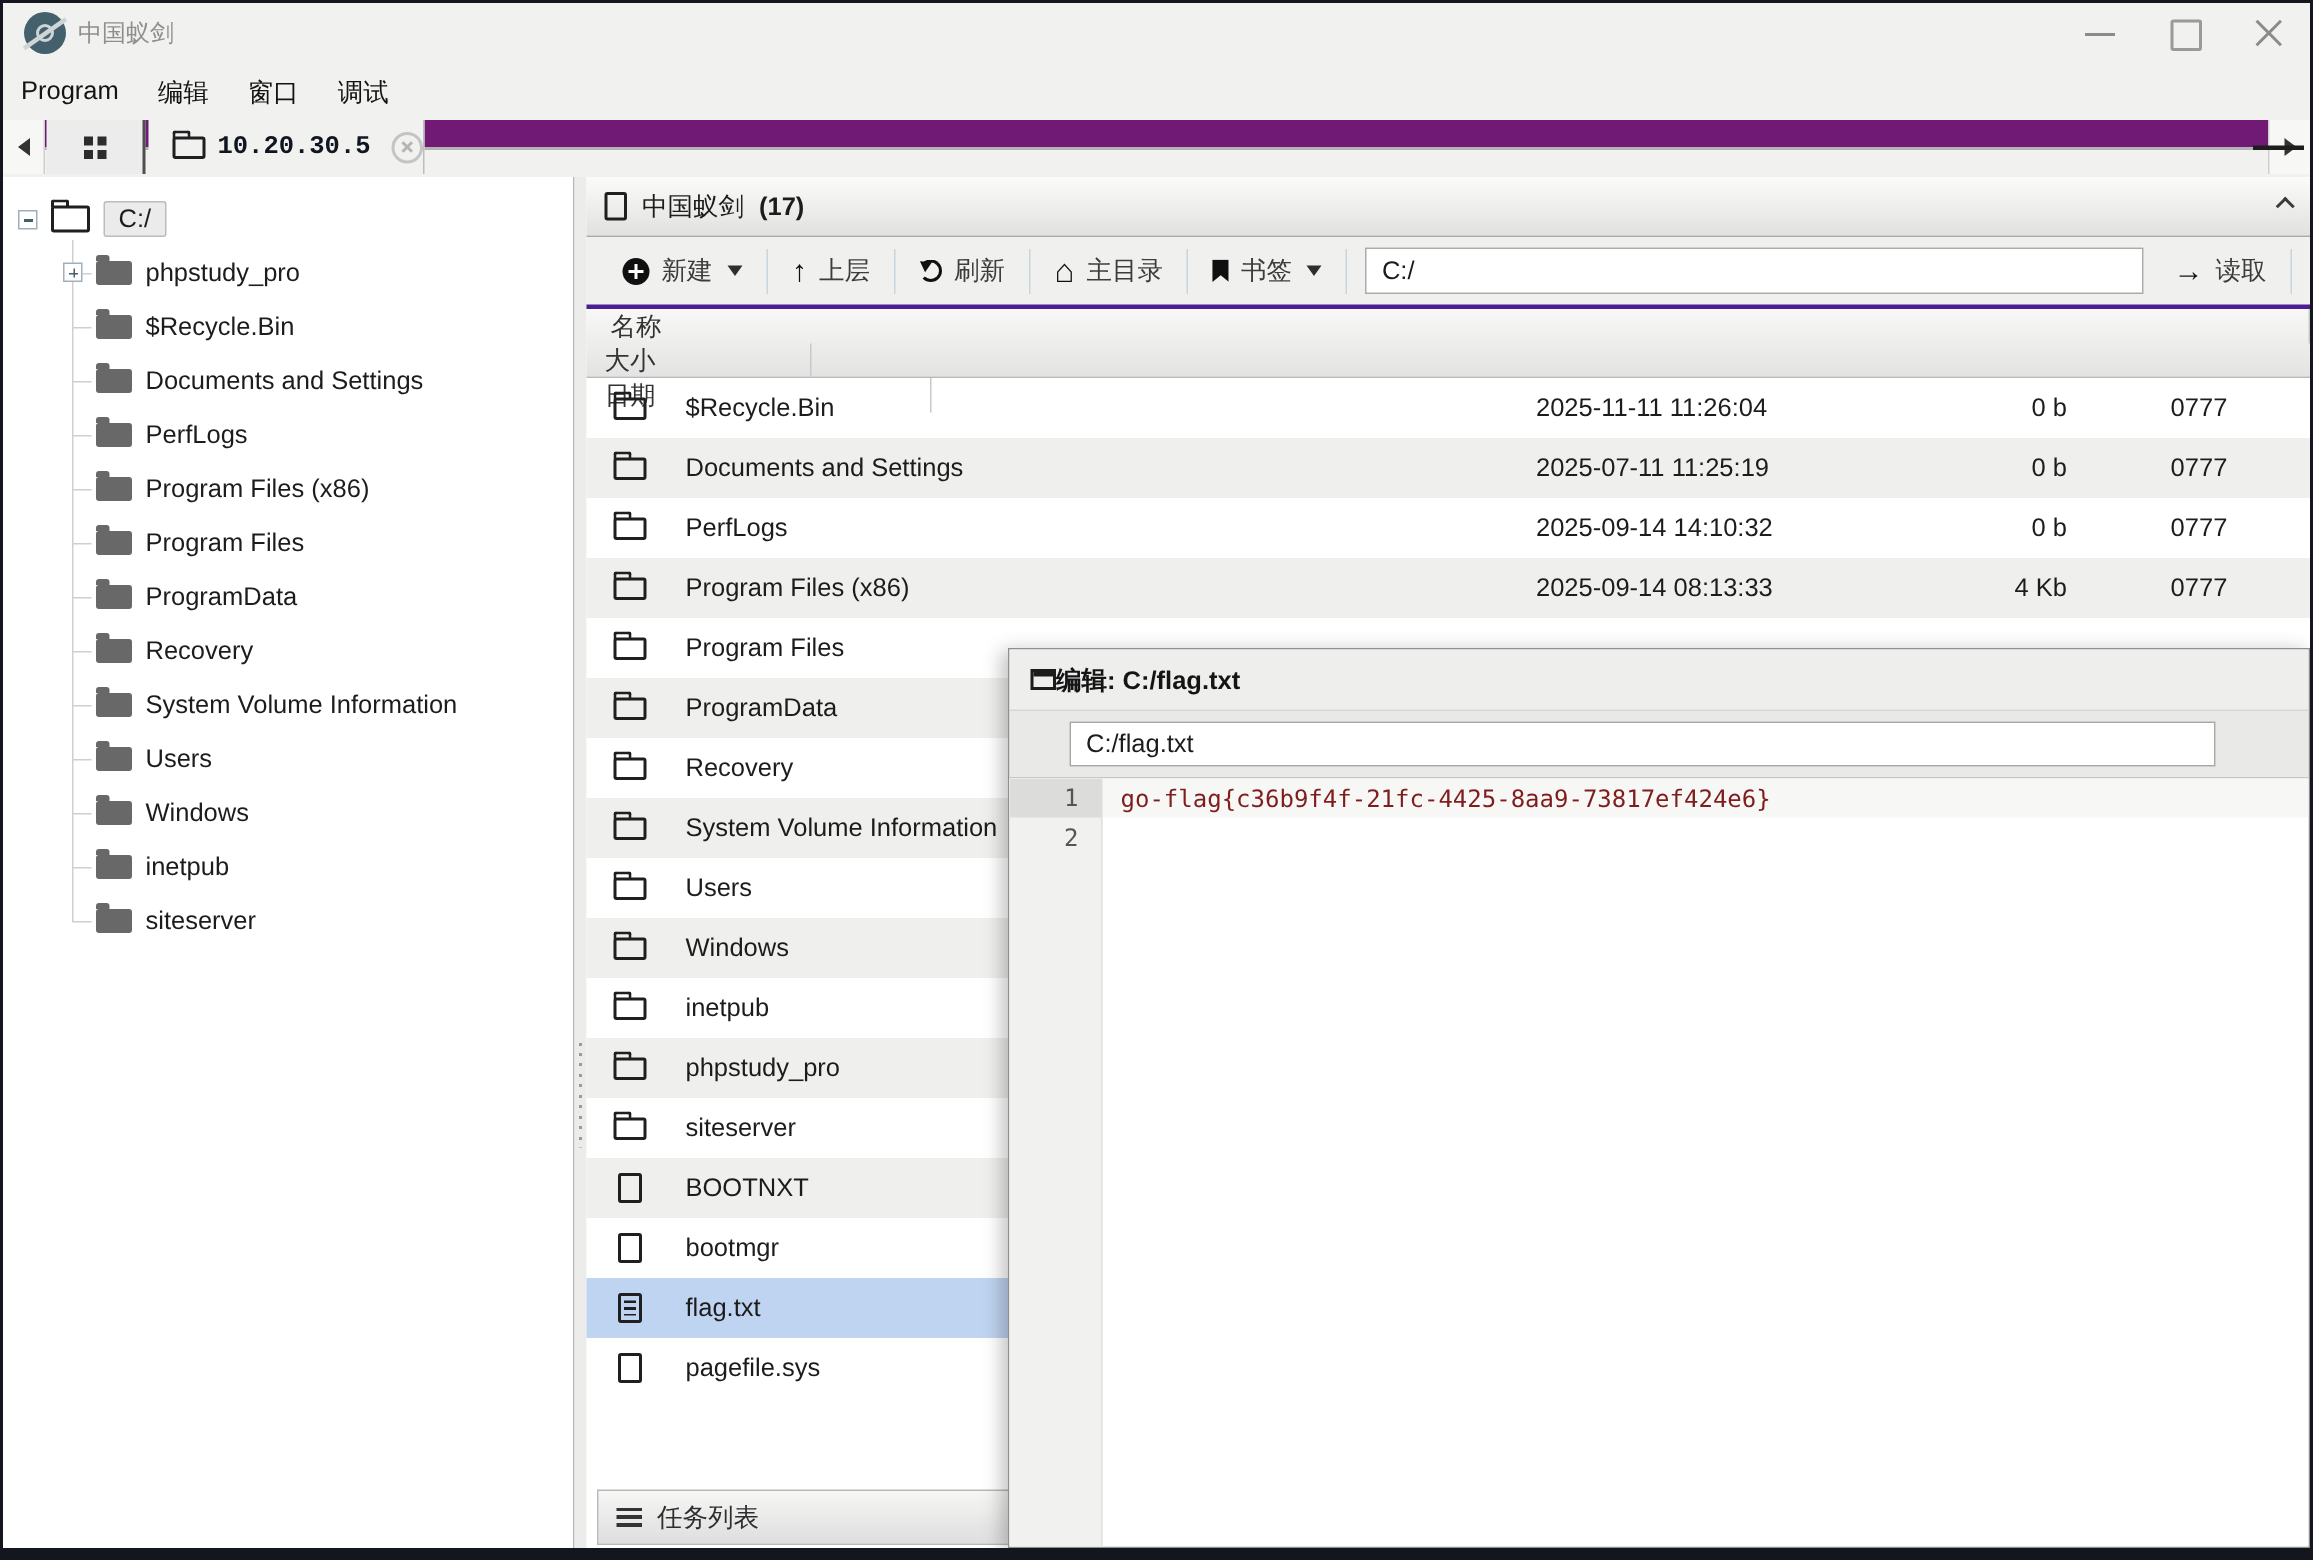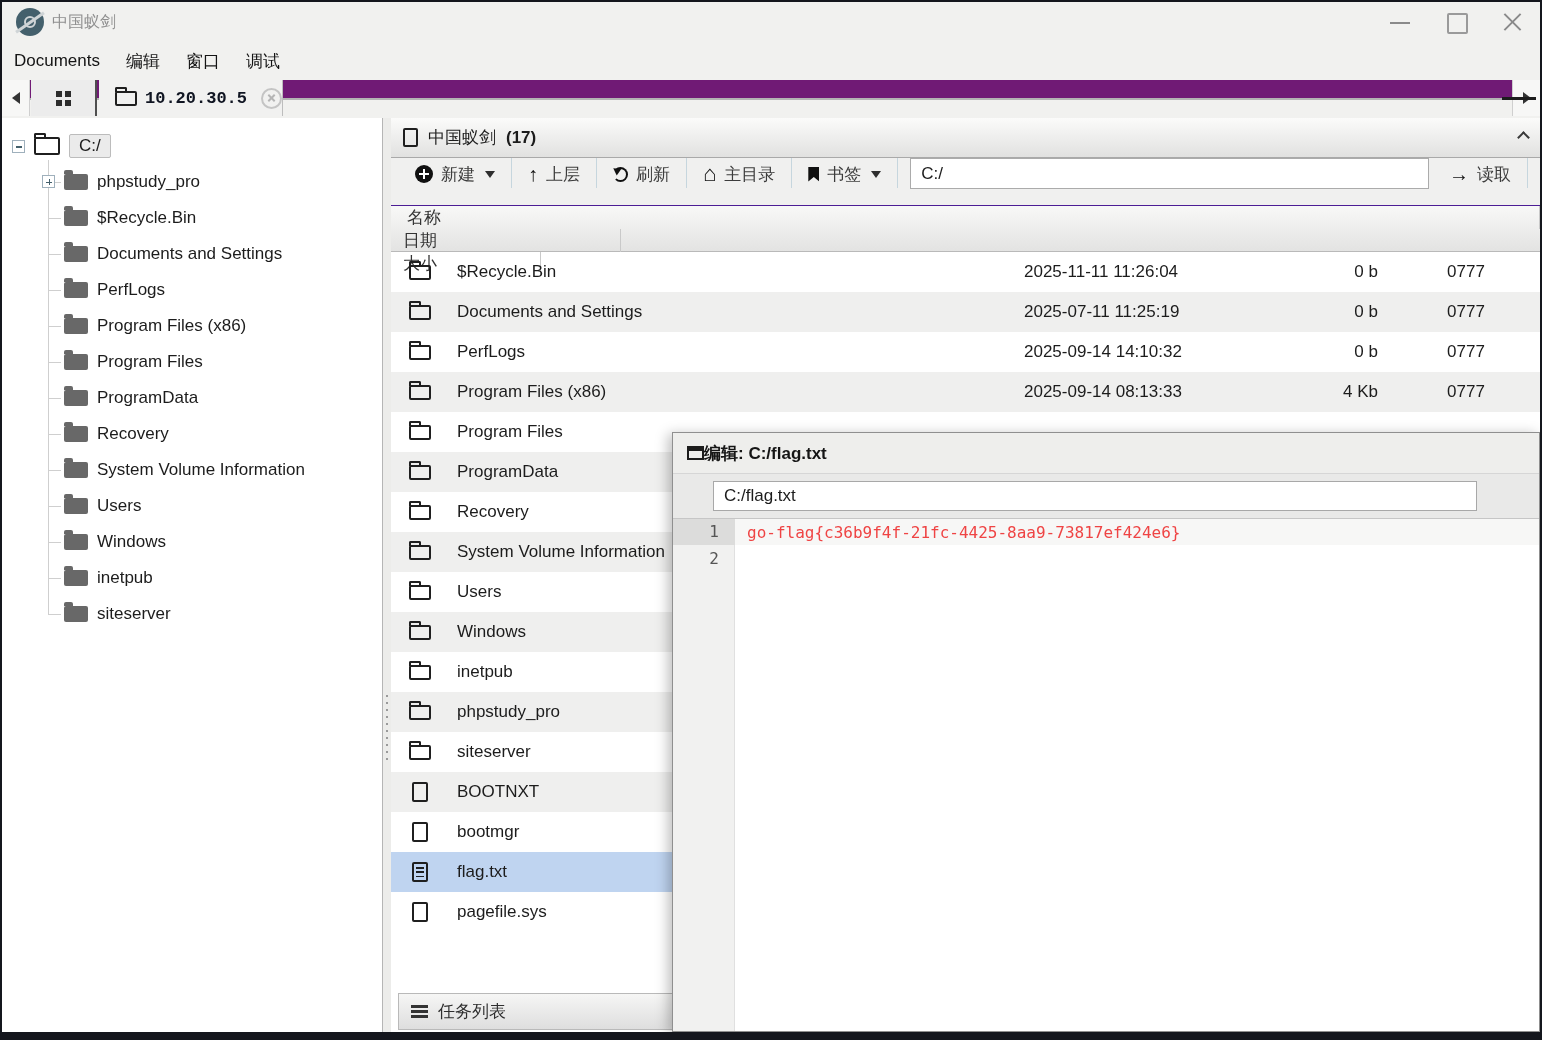--- a/index.html
+++ b/index.html
@@ -80,21 +80,21 @@
   .tree-item .expander { position:absolute; left:40px; top:11px; }
   .tree-item .label { white-space:nowrap; }
 
   
   .splitter { position:absolute; left:381px; top:0; bottom:0; width:8px; background:#ececea; cursor:col-resize; }
   .splitter .dots { position:absolute; left:3px; top:calc(50% + 120px); width:2px; height:70px;
       background:repeating-linear-gradient(#9a9a9a 0 2px, transparent 2px 7px); }
 
   
   .filepanel { position:absolute; left:389px; top:0; right:0; bottom:0; background:#fff; }
-  .ftoolbar { height:48px; background:#f0f0ef; border-bottom:1px solid #4c1d95; display:flex; padding:0 10px; }
+  .ftoolbar { height:48px; background:#f0f0ef; border-bottom:3px solid #4c1d95; display:flex; align-items:center; padding:0 10px; }
   .tbtn { display:flex; align-items:center; gap:8px; padding:0 14px; height:32px; color:#3c3c3c; cursor:pointer; white-space:nowrap; }
   .tsep { width:1px; height:30px; background:#c6d6de; margin:0 2px; flex:none; }
   .ico-circle-plus { width:18px; height:18px; background:#101010; border-radius:50%; position:relative; flex:none; }
   .ico-circle-plus::before { content:""; position:absolute; left:4px; top:8px; width:10px; height:2.4px; background:#fff; }
   .ico-circle-plus::after { content:""; position:absolute; left:7.8px; top:4.2px; width:2.4px; height:10px; background:#fff; }
   .caret-down { width:0; height:0; border-left:5.5px solid transparent; border-right:5.5px solid transparent; border-top:7px solid #2e2e2e; margin-left:2px; }
   .glyph { font-weight:900; color:#101010; font-size:20px; line-height:1; }
   .ico-refresh { width:15px; height:15px; border:2.6px solid #101010; border-radius:50%; border-left-color:transparent; position:relative; flex:none; }
   .ico-refresh::after { content:""; position:absolute; left:-6px; top:-4px; border:4px solid transparent; border-right:7px solid #101010; transform:rotate(35deg); }
   .ico-bookmark { width:11px; height:15px; background:#101010; clip-path:polygon(0 0,100% 0,100% 100%,50% 70%,0 100%); flex:none; }
@@ -130,40 +130,40 @@
   .ico-window::before { content:""; position:absolute; left:0; top:0; width:13px; height:3px; background:#1c1c1c; }
   .ed-title .ttl { font-weight:bold; color:#151515; }
   .ed-toolbar { height:46px; background:#e9e9e8; border-top:1px solid #d6d6d6; border-bottom:1px solid #c6c6c6; display:flex; align-items:center; flex:none; }
   .ed-path { height:30px; margin-left:40px; width:calc(100% - 102px); border:1px solid #a8a8a8; background:#fff; padding:0 10px; font-size:17px; font-family:inherit; color:#1c1c1c; }
   .ed-body { position:relative; flex:1; background:#fff; overflow:hidden; font-family:"DejaVu Sans Mono","Liberation Mono",monospace; font-size:16px; }
   .ed-gutterbg { position:absolute; left:0; top:0; bottom:0; width:62px; background:#f1f1f0; border-right:1px solid #e0e0e0; }
   .ed-line { position:relative; height:26px; display:flex; align-items:center; }
   .ed-line.active { background:#f7f7f6; }
   .ed-num { width:62px; flex:none; text-align:right; padding-right:16px; color:#555; }
   .ed-line.active .ed-num { background:#dcdcdb; height:26px; line-height:26px; }
-  .ed-text { padding-left:12px; color:#ef4444; white-space:pre; }
+  .ed-text { padding-left:12px; color:#7f1d1d; white-space:pre; }
 </style>
 </head>
 <body>
 
 <div class="frame">
 <div class="app">
 
   <div class="titlebar">
     <div class="logo"></div>
     <div class="win-title">中国蚁剑</div>
     <div class="wincontrols">
       <div class="wc wc-min"></div>
       <div class="wc wc-max"></div>
       <div class="wc wc-close"></div>
     </div>
   </div>
 
   <div class="menubar">
-    <span class="menu-item">Documents</span>
+    <span class="menu-item">Program</span>
     <span class="menu-item">编辑</span>
     <span class="menu-item">窗口</span>
     <span class="menu-item">调试</span>
   </div>
 
   <div class="tabbar">
     <div class="tab-scroll left">
           <span class="tri-left"></span>
         </div>
     <div class="tab-grid">
@@ -291,22 +291,22 @@
         <div class="read-btn">
           <span class="glyph">→</span>
           <span>读取</span>
         </div>
         <div class="tsep"></div>
       </div>
 
       <div class="thead">
         <div class="th col-icon"></div>
         <div class="th col-name">名称</div>
+        <div class="th col-size">大小</div>
         <div class="th col-date">日期</div>
-        <div class="th col-size">大小</div>
       </div>
 
       <div class="rows">
         <div class="frow">
               <span class="cicon">
                 <span class="ico-folder-o"></span>
               </span>
               <span class="cname">$Recycle.Bin</span>
               <span class="cdate">2025-11-11 11:26:04</span>
               <span class="csize">0 b</span>

